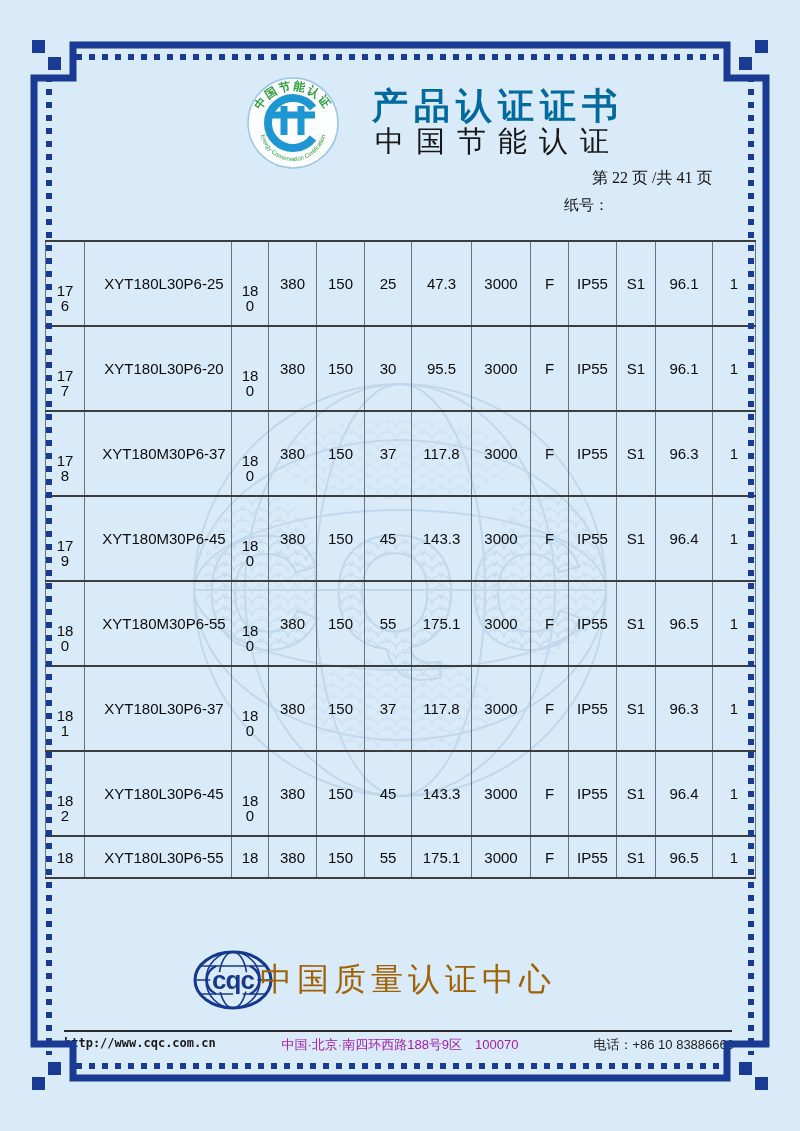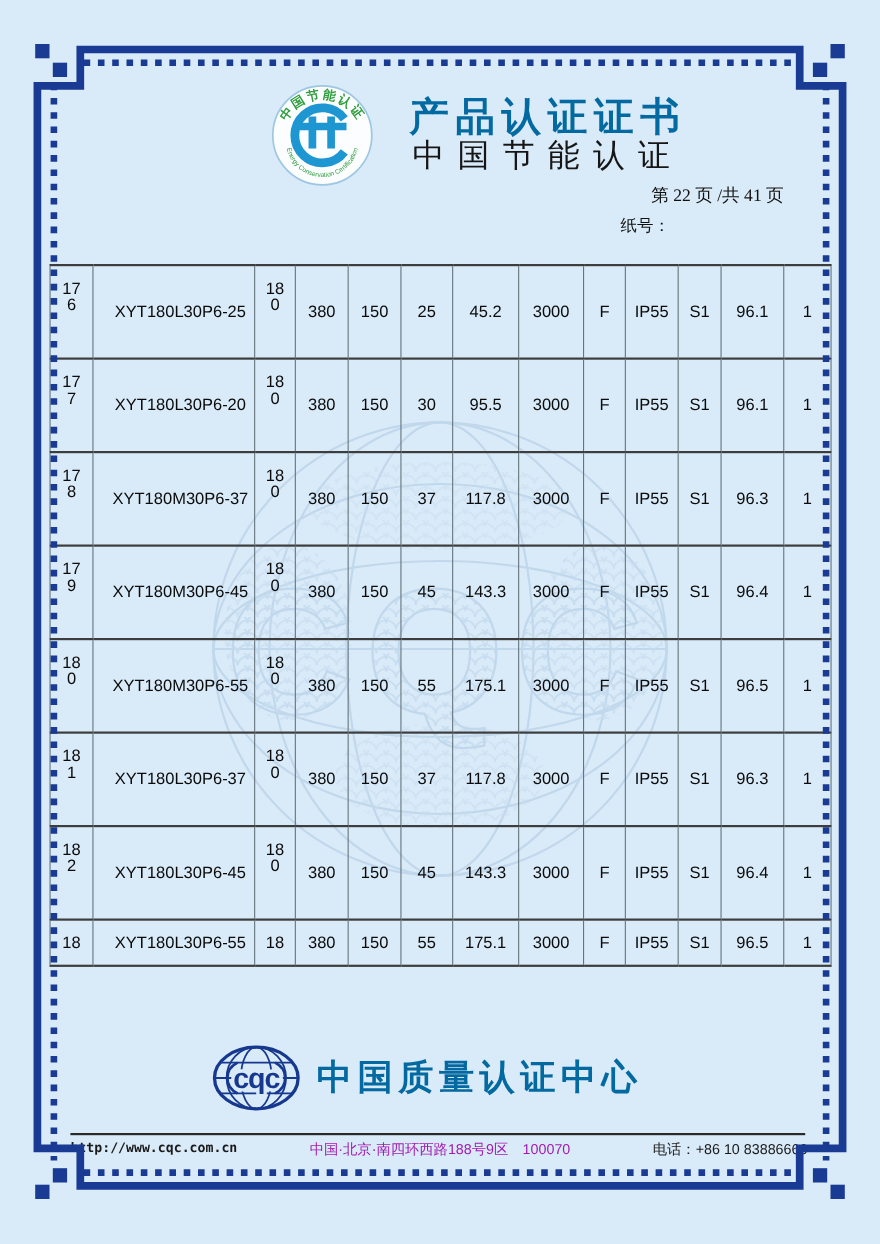--- a/index.html
+++ b/index.html
@@ -39,30 +39,30 @@
   }
   .spec-table td{
     border-left:1px solid #66757d;border-right:1px solid #66757d;
     border-top:2px solid #3d3d3d;border-bottom:2px solid #3d3d3d;
     font-size:15px;text-align:center;vertical-align:middle;padding:0;
     color:#0b0b0b;
   }
   .spec-table tr{height:85px;}
   .spec-table tr.short{height:42px;}
   .spec-table td.model{text-align:center;padding-left:12px;}
-  .twoline{display:flex;flex-direction:column;justify-content:flex-start;align-items:center;height:58px;line-height:1;}
+  .twoline{display:flex;flex-direction:column;justify-content:flex-end;align-items:center;height:58px;line-height:1;}
   .c0{width:39px}.c1{width:147px}.c2{width:37px}.c3{width:48px}.c4{width:48px}
   .c5{width:47px}.c6{width:60px}.c7{width:59px}.c8{width:38px}.c9{width:48px}
   .c10{width:39px}.c11{width:57px}.c12{width:43px}
 
   
   .cqc-logo{position:absolute;left:190px;top:948px;width:86px;height:64px;}
   .org-name{
-    position:absolute;left:288px;top:958px;
-    font-size:32px;font-weight:700;letter-spacing:5px;white-space:nowrap;color:#0369a1;
+    position:absolute;left:260px;top:958px;
+    font-size:32px;font-weight:400;letter-spacing:5px;white-space:nowrap;color:#a16207;
   }
   .rule{position:absolute;left:64px;top:1030px;width:668px;height:2px;background:#2a2a2a;}
   .url{position:absolute;left:64px;top:1036px;font-family:"DejaVu Sans Mono",monospace;font-size:12px;font-weight:bold;color:#1a1a1a;}
   .addr{position:absolute;left:0;top:1036px;width:800px;text-align:center;font-size:13px;color:#a21caf;}
   .phone{position:absolute;right:66px;top:1036px;font-size:13px;color:#1a1a1a;white-space:nowrap;}
 </style>
 </head>
 <body>
 
 <svg class="layer wm" width="800" height="1131" viewBox="0 0 800 1131">
@@ -170,21 +170,21 @@
           <td class="model">XYT180L30P6-25</td>
           <td>
             <div class="twoline">
               <div>18</div>
               <div>0</div>
             </div>
           </td>
           <td>380</td>
           <td>150</td>
           <td>25</td>
-          <td>45.2</td>
+          <td>47.3</td>
           <td>3000</td>
           <td>F</td>
           <td>IP55</td>
           <td>S1</td>
           <td>96.1</td>
           <td>1</td>
         </tr>
         <tr>
           <td>
             <div class="twoline">

